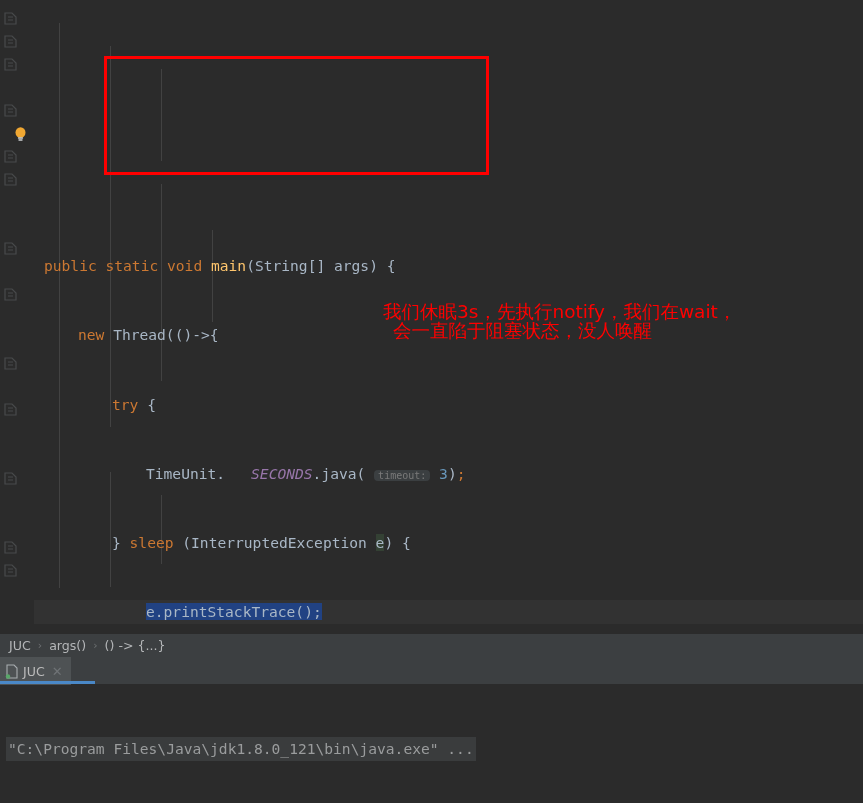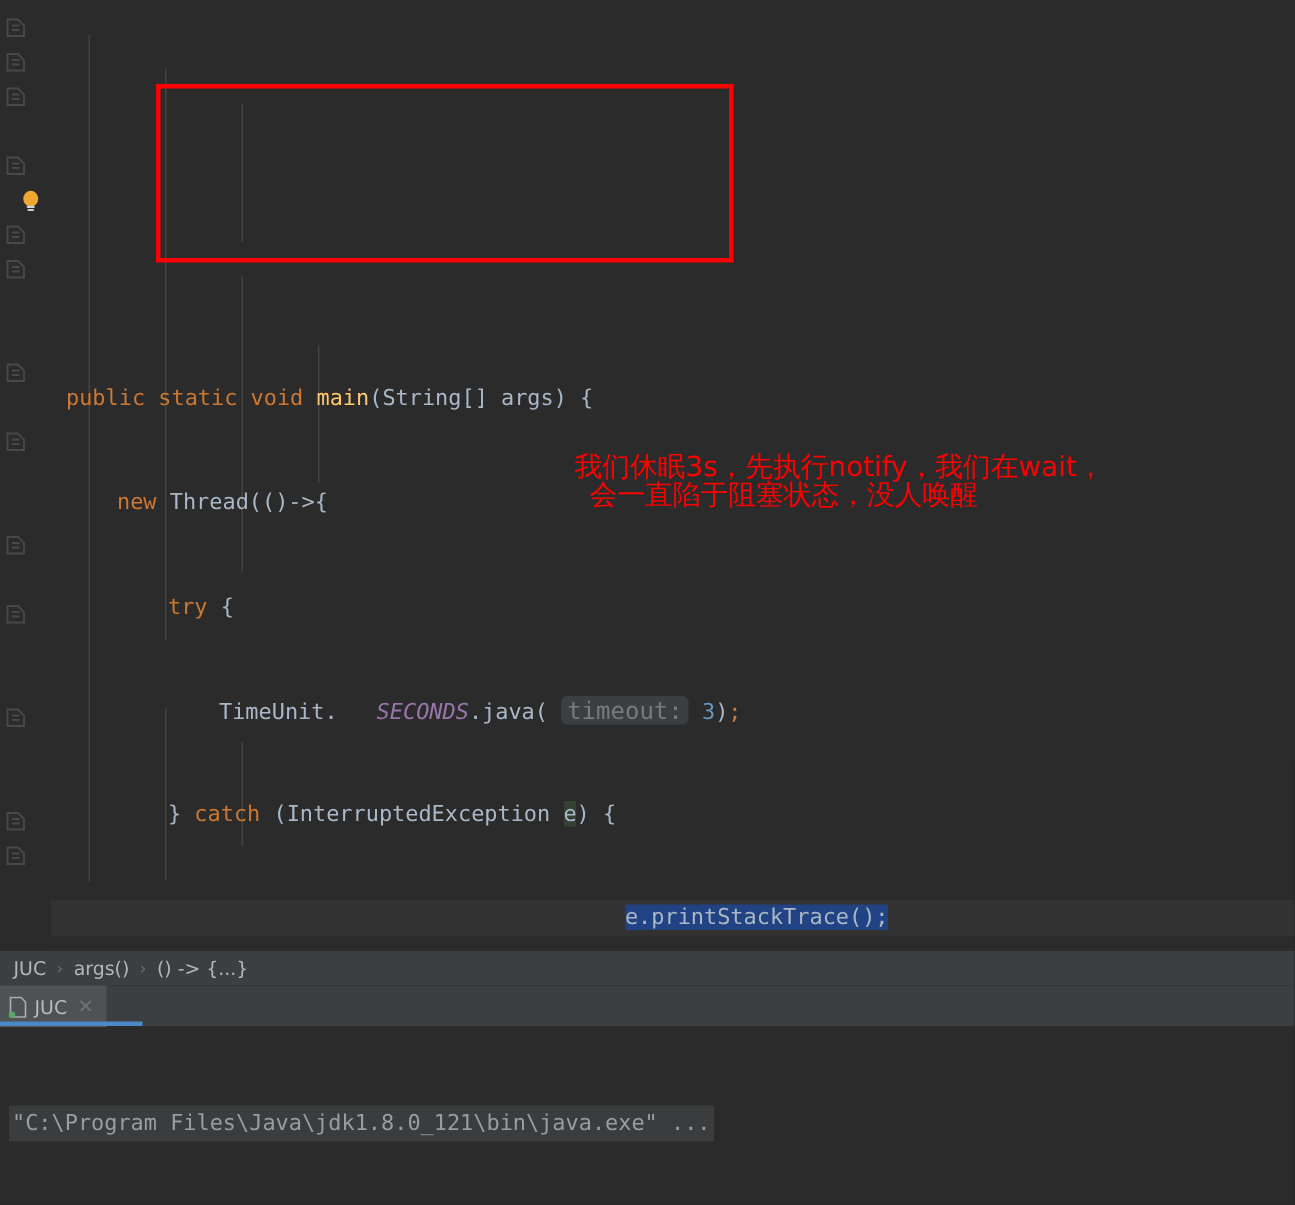--- a/index.html
+++ b/index.html
@@ -30,33 +30,33 @@
   }
   .code-area {
     position: absolute; left: 34px; top: 0; right: 0; height: 633px;
     font-size: 14.6px; line-height: 23.1px;
     color: #a9b7c6; white-space: pre;
   }
   .line {
     position: relative; height: 23.1px; line-height: 23.1px;
     padding-left: 0; white-space: pre;
   }
-  .caretline { background: #323232; text-align: center; }
+  .caretline { background: #323232; }
 
   
   .kw   { color: #cc7832; }
   .pln  { color: #a9b7c6; }            
   .num  { color: #6897bb; }            
   .fld  { color: #9876aa; font-style: italic; margin-left: 26px; }            
   .mdecl{ color: #ffc66d; }            
   .semi { color: #cc7832; }
   .vhl  { background: #344134; }       
   .hint {
     color: #7a7a7a; background: #3b3f41; border-radius: 4px;
-    padding: 0px 4px; font-size: 16px;
+    padding: 0px 4px; font-size: 10px;
   }
   .sel  { background: #214283; color: #a9b7c6; }
   
   .iguide {
     position: absolute; top: 0; width: 1px; background: #4b4b4b; opacity: .75;
   }
 
   
   .redbox {
     position: absolute; border: 3px solid #ff0000; pointer-events: none;
@@ -184,21 +184,21 @@
       <div class="iguide" style="left:127px; top:69px;  height:92px;"></div>
       <div class="iguide" style="left:127px; top:184px; height:197px;"></div>
       <div class="iguide" style="left:178px; top:230px; height:92px;"></div>
       <div class="iguide" style="left:76px;  top:472px; height:115px;"></div>
       <div class="iguide" style="left:127px; top:495px; height:69px;"></div>
 
       <div class="line" style="padding-left:10px"><span class="kw">public</span> <span class="kw">static</span> <span class="kw">void</span> <span class="mdecl">main</span><span class="pln">(String[] args) {</span></div>
       <div class="line" style="padding-left:44px"><span class="kw">new</span> <span class="pln">Thread(()-&gt;{</span></div>
       <div class="line" style="padding-left:78px"><span class="kw">try</span> <span class="pln">{</span></div>
       <div class="line" style="padding-left:112px"><span class="pln">TimeUnit.</span><span class="fld">SECONDS</span><span class="pln">.java(</span> <span class="hint">timeout:</span> <span class="num">3</span><span class="pln">)</span><span class="semi">;</span></div>
-      <div class="line" style="padding-left:78px"><span class="pln">} </span><span class="kw">catch</span><span class="pln"> (InterruptedException </span><span class="vhl">e</span><span class="pln">) {</span></div>
+      <div class="line" style="padding-left:78px"><span class="pln">} </span><span class="kw">sleep</span><span class="pln"> (InterruptedException </span><span class="vhl">e</span><span class="pln">) {</span></div>
       <div class="line caretline" style="padding-left:112px"><span class="sel">e.printStackTrace();</span></div>
       
       
       
       
       
       
       
       
       

